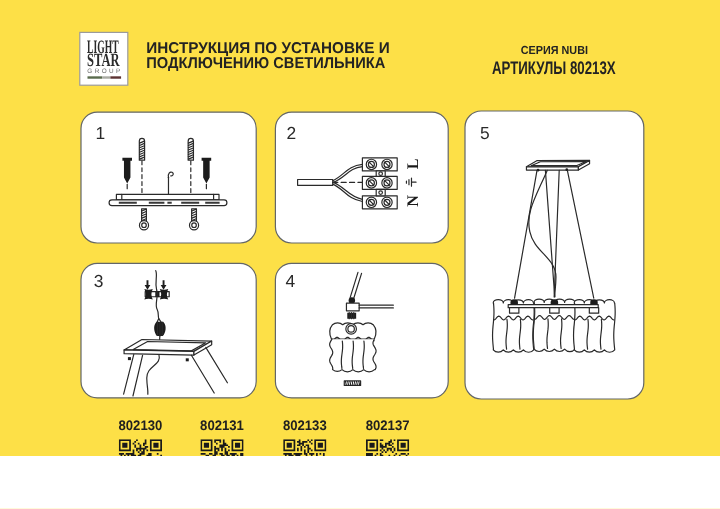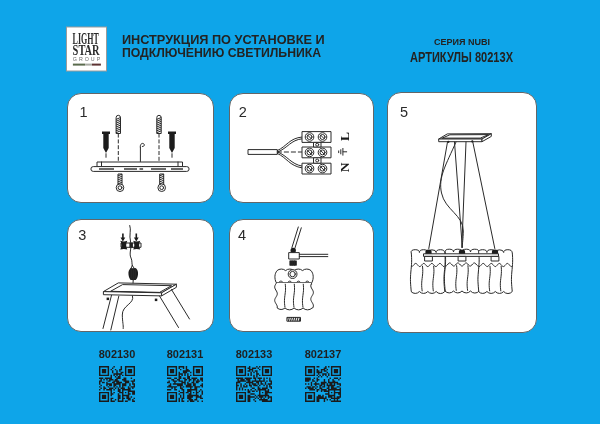--- a/index.html
+++ b/index.html
@@ -1,14 +1,14 @@
 <!DOCTYPE html>
 <html><head><meta charset="utf-8"><title>Lightstar</title><style>
 html,body{margin:0;padding:0}
-#page{position:relative;width:600px;height:424px;background:#0ea5e9;font-family:"Liberation Sans",sans-serif;overflow:hidden}
+#page{position:relative;width:600px;height:380px;background:#fde047;font-family:"Liberation Sans",sans-serif;overflow:hidden}
 .box{position:absolute;border:1px solid #636668;border-radius:14px;background:#fff}
 .num{position:absolute;font-size:14.5px;color:#2a2a2a;font-weight:400}
 .bsvg{position:absolute;left:0;top:0}
 #hdr{position:absolute;left:0;top:0}
 .qr{position:absolute}
 svg{display:block}
 svg .s{fill:none;stroke:#2a2a2a;stroke-width:1;stroke-linecap:round;stroke-linejoin:round}
 svg .f{fill:#1c1c1c;stroke:none}
 svg .sf{fill:#fff;stroke:#2a2a2a;stroke-width:1;stroke-linejoin:round}
 </style></head>

